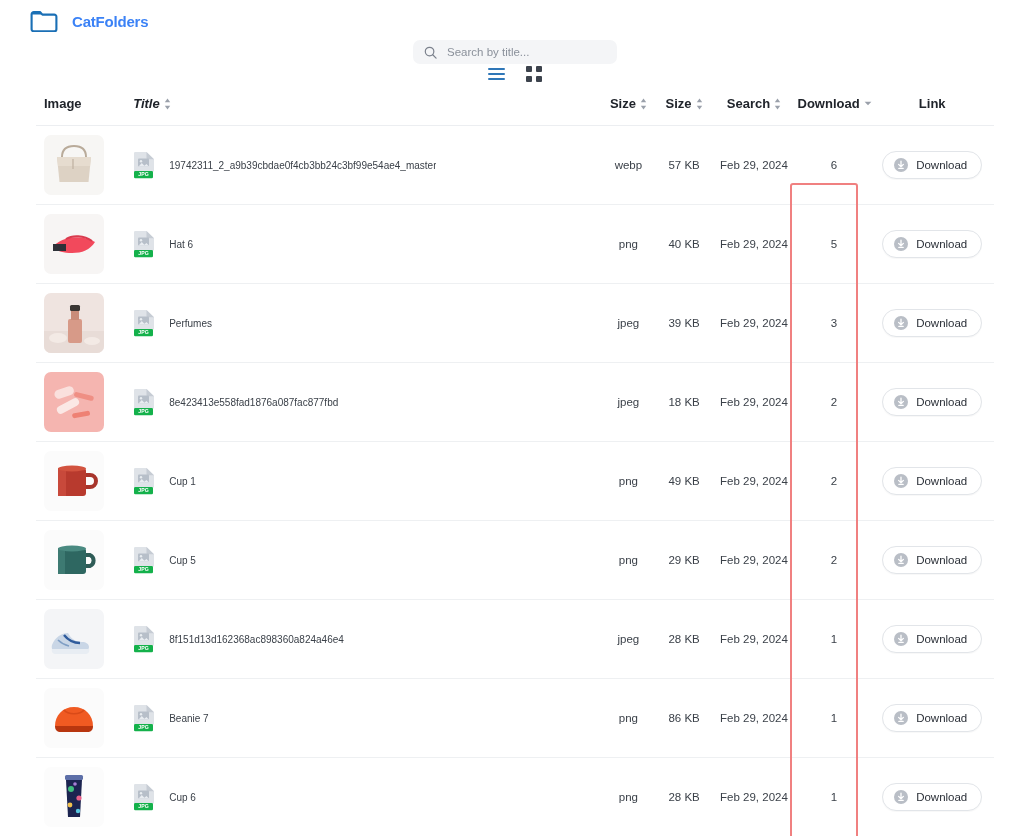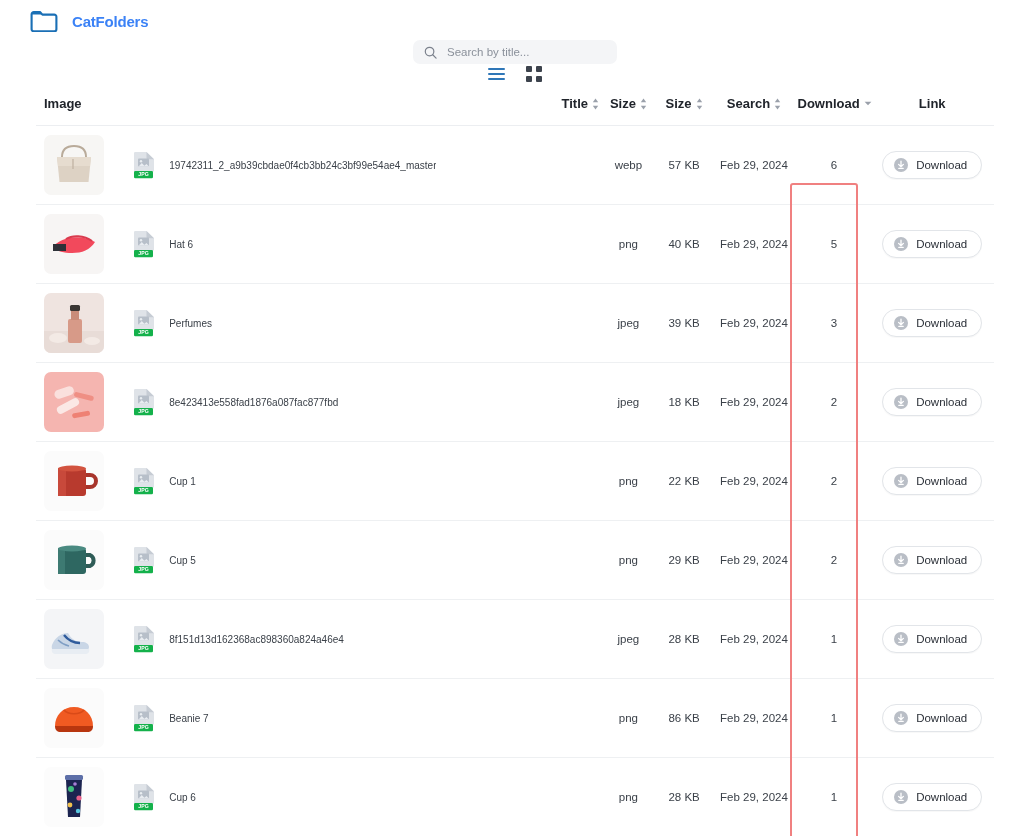--- a/index.html
+++ b/index.html
@@ -74,21 +74,21 @@
   thead th {
     font-size: 13px; font-weight: 700;
     color: #20242b;
     padding: 12px 0 14px 0;
     border-bottom: 1px solid #eceef1;
     text-align: center;
     white-space: nowrap;
     margin-left: 40px;
   }
   thead th.col-image { width: 96px; text-align: left; padding-left: 8px; }
-  thead th.col-title { width: 460px; text-align: right; }
+  thead th.col-title { width: 460px; text-align: left; font-style: italic; }
   thead th.col-type  { width: 58px; }
   thead th.col-size  { width: 52px; }
   thead th.col-updated { width: 86px; }
   thead th.col-download { width: 72px; }
   thead th.col-link  { width: 122px; text-align: center; }
 
   .th-inner { display: inline-flex; align-items: center; gap: 4px; }
   .sort-icon { width: 7px; height: 12px; display:block; flex:none; }
   .caret-icon { width: 8px; height: 5px; display:block; flex:none; }
 
@@ -452,21 +452,21 @@
     <circle cx="8" cy="10.3" r="1.2" fill="#e9edf1"></circle>
     <path d="M5.6 15.5l3.2-3.6 2.6 2.8 2-1.8 2.6 2.6z" fill="#e9edf1"></path>
     <rect x="1" y="20" width="19" height="7.2" rx="1.3" fill="#14b14b"></rect>
     <text x="10.5" y="25.4" font-family="Liberation Sans, sans-serif" font-size="5.2" font-weight="bold" fill="#ffffff" text-anchor="middle">JPG</text>
   </svg>
               </span>
         <span class="title-text">Cup 1</span>
       </div>
     </td>
     <td>png</td>
-    <td>22 KB</td>
+    <td>49 KB</td>
     <td>Feb 29, 2024</td>
     <td>2</td>
     <td>
       <button class="dl-btn">
         <span>
   <svg class="dl-icon" viewBox="0 0 14 14">
     <circle cx="7" cy="7" r="7" fill="#b9bec6"></circle>
     <path d="M7 3.2v5.2M4.6 6.4 7 8.8l2.4-2.4" fill="none" stroke="#ffffff" stroke-width="1.3" stroke-linecap="round" stroke-linejoin="round"></path>
     <rect x="4.2" y="9.8" width="5.6" height="1.2" rx="0.6" fill="#ffffff"></rect>
   </svg>

